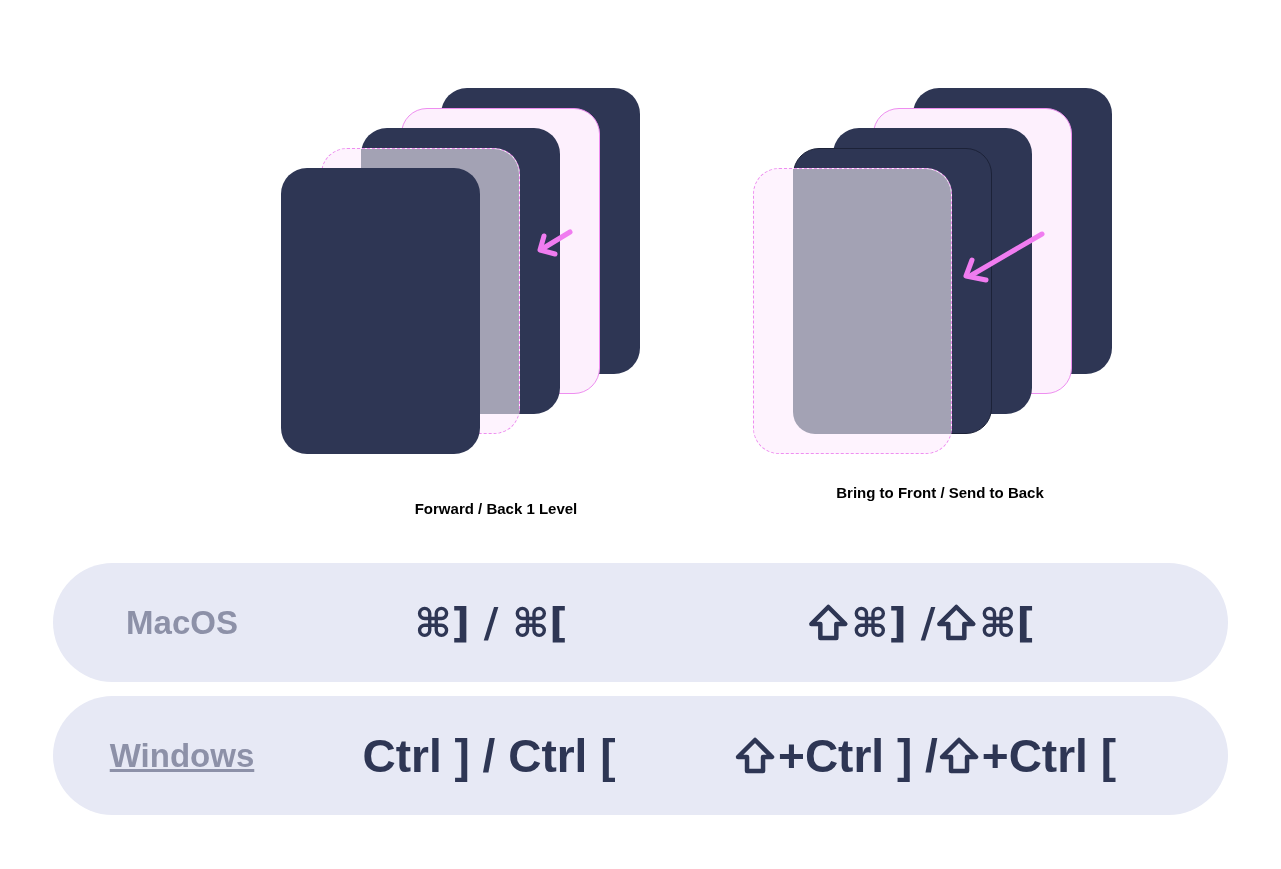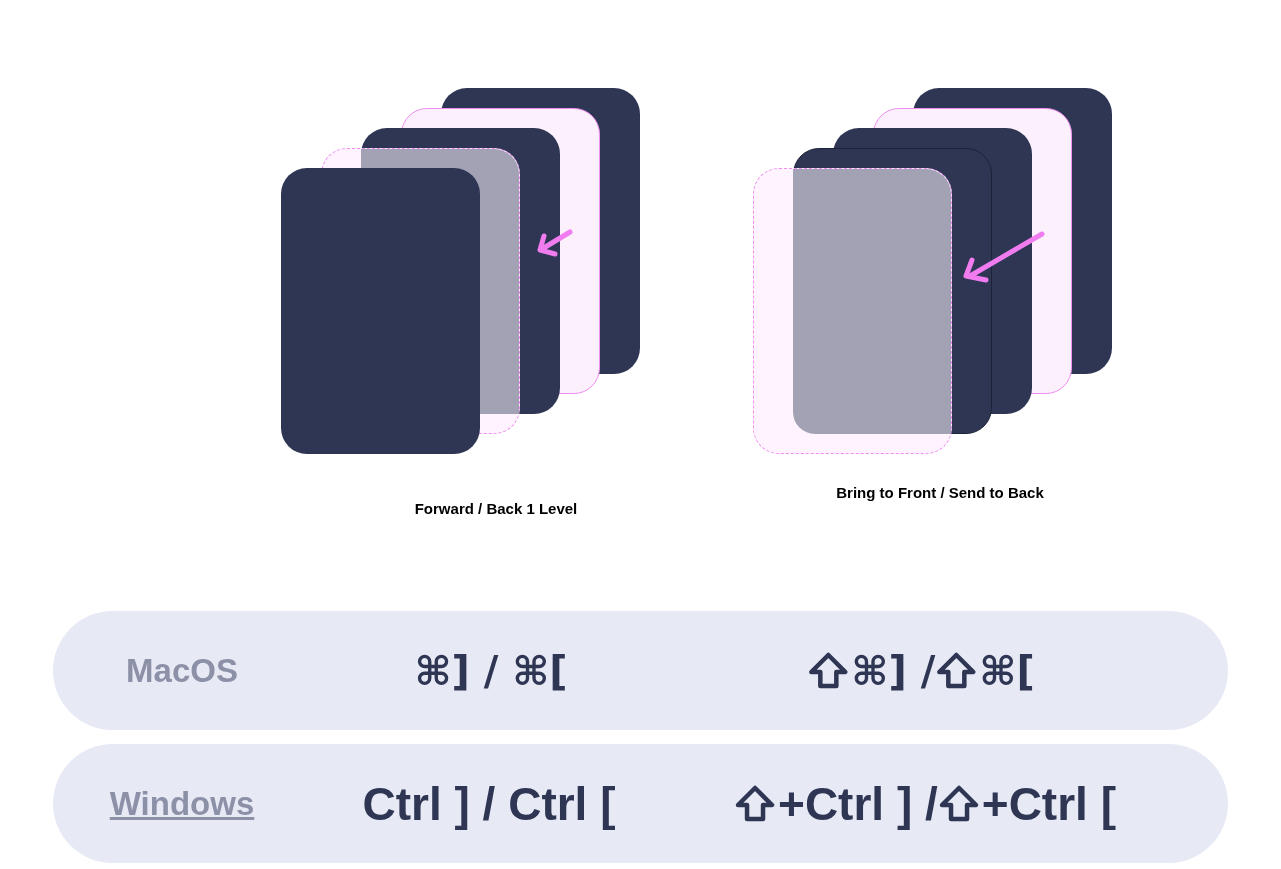--- a/index.html
+++ b/index.html
@@ -14,21 +14,20 @@
     .ghost { background: #fef3fe; border: 1.5px dashed #ee8ef0; }
     .overlay { position: absolute; background: #a3a2b4; }
     .arrow { position: absolute; }
     .caption {
       position: absolute; font-weight: bold; font-size: 15px; color: #000000;
       white-space: nowrap; transform: translateX(-50%);
     }
     .row {
       position: absolute; left: 53px; width: 1175px; height: 119px; border-radius: 60px;
       background: #e7e9f5;
-      margin-top: 48px;
     }
     .os-label {
       position: absolute; top: 0; height: 100%; display: flex; align-items: center;
       font-weight: bold; font-size: 33px; color: #8d91a8; transform: translateX(-50%);
       white-space: nowrap;
     }
     .keys {
       position: absolute; top: 0; height: 100%; display: flex; align-items: center;
       font-weight: bold; font-size: 46px; color: #2e3654; transform: translateX(-50%);
       white-space: nowrap;

